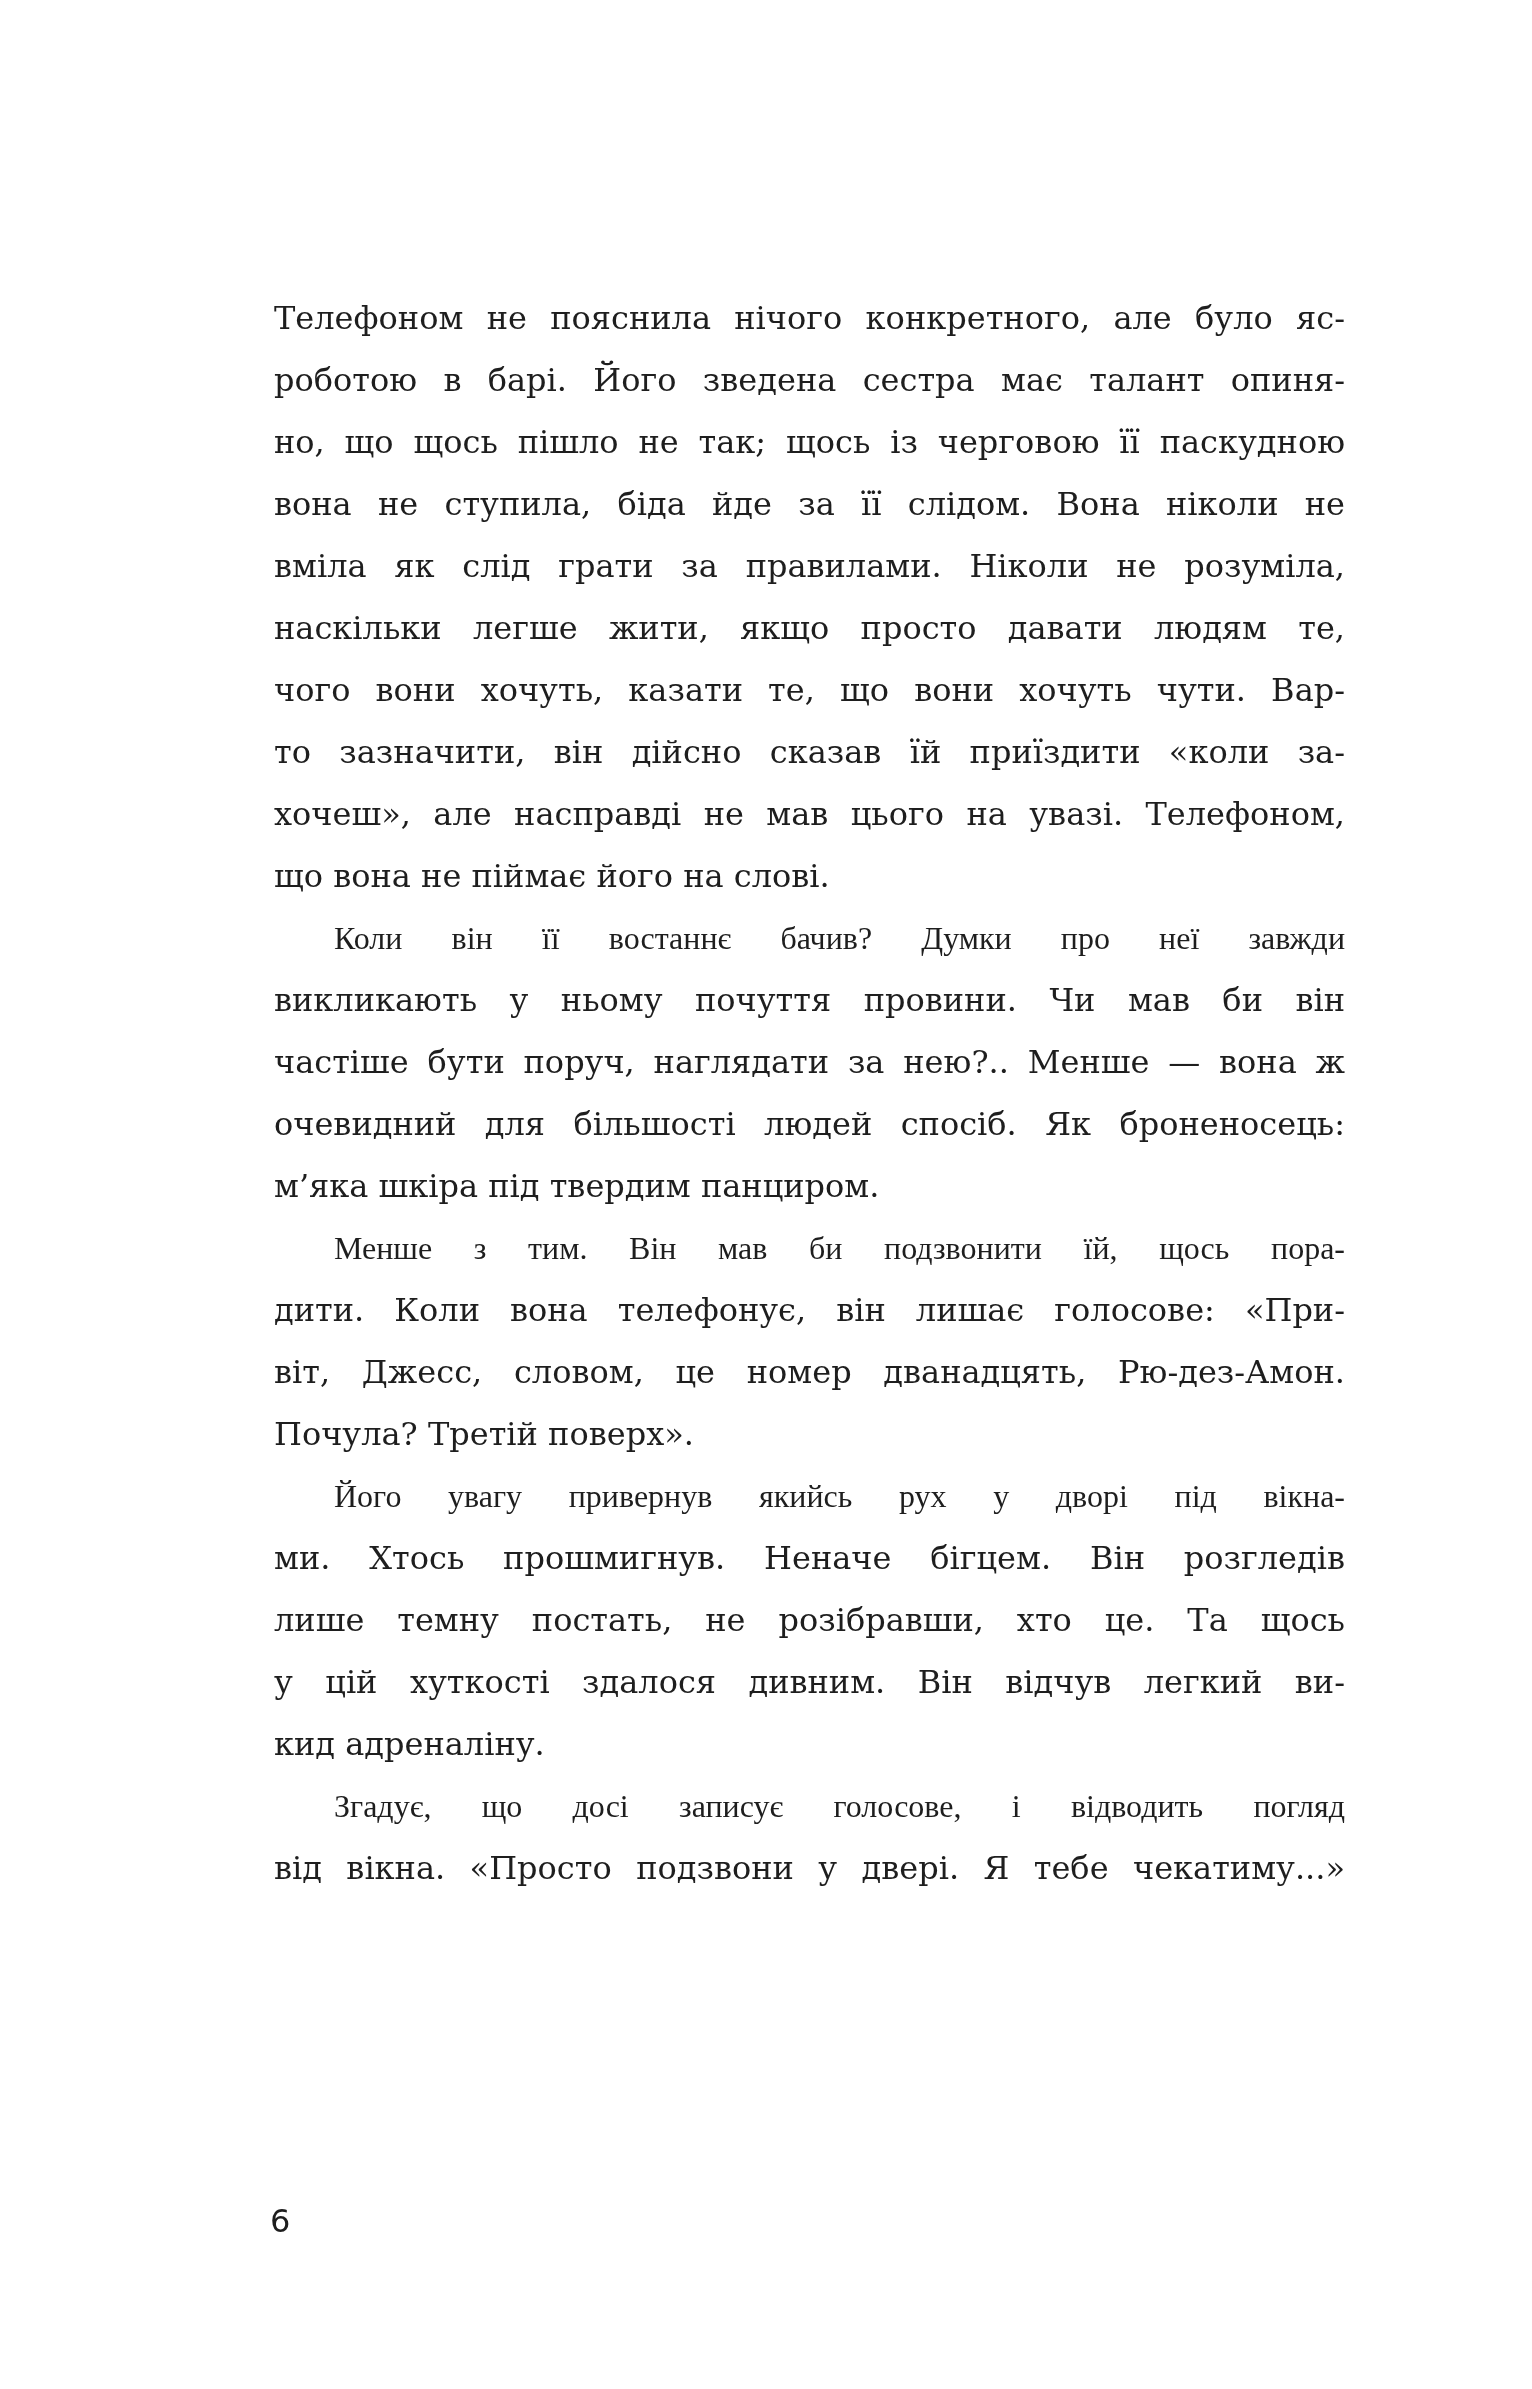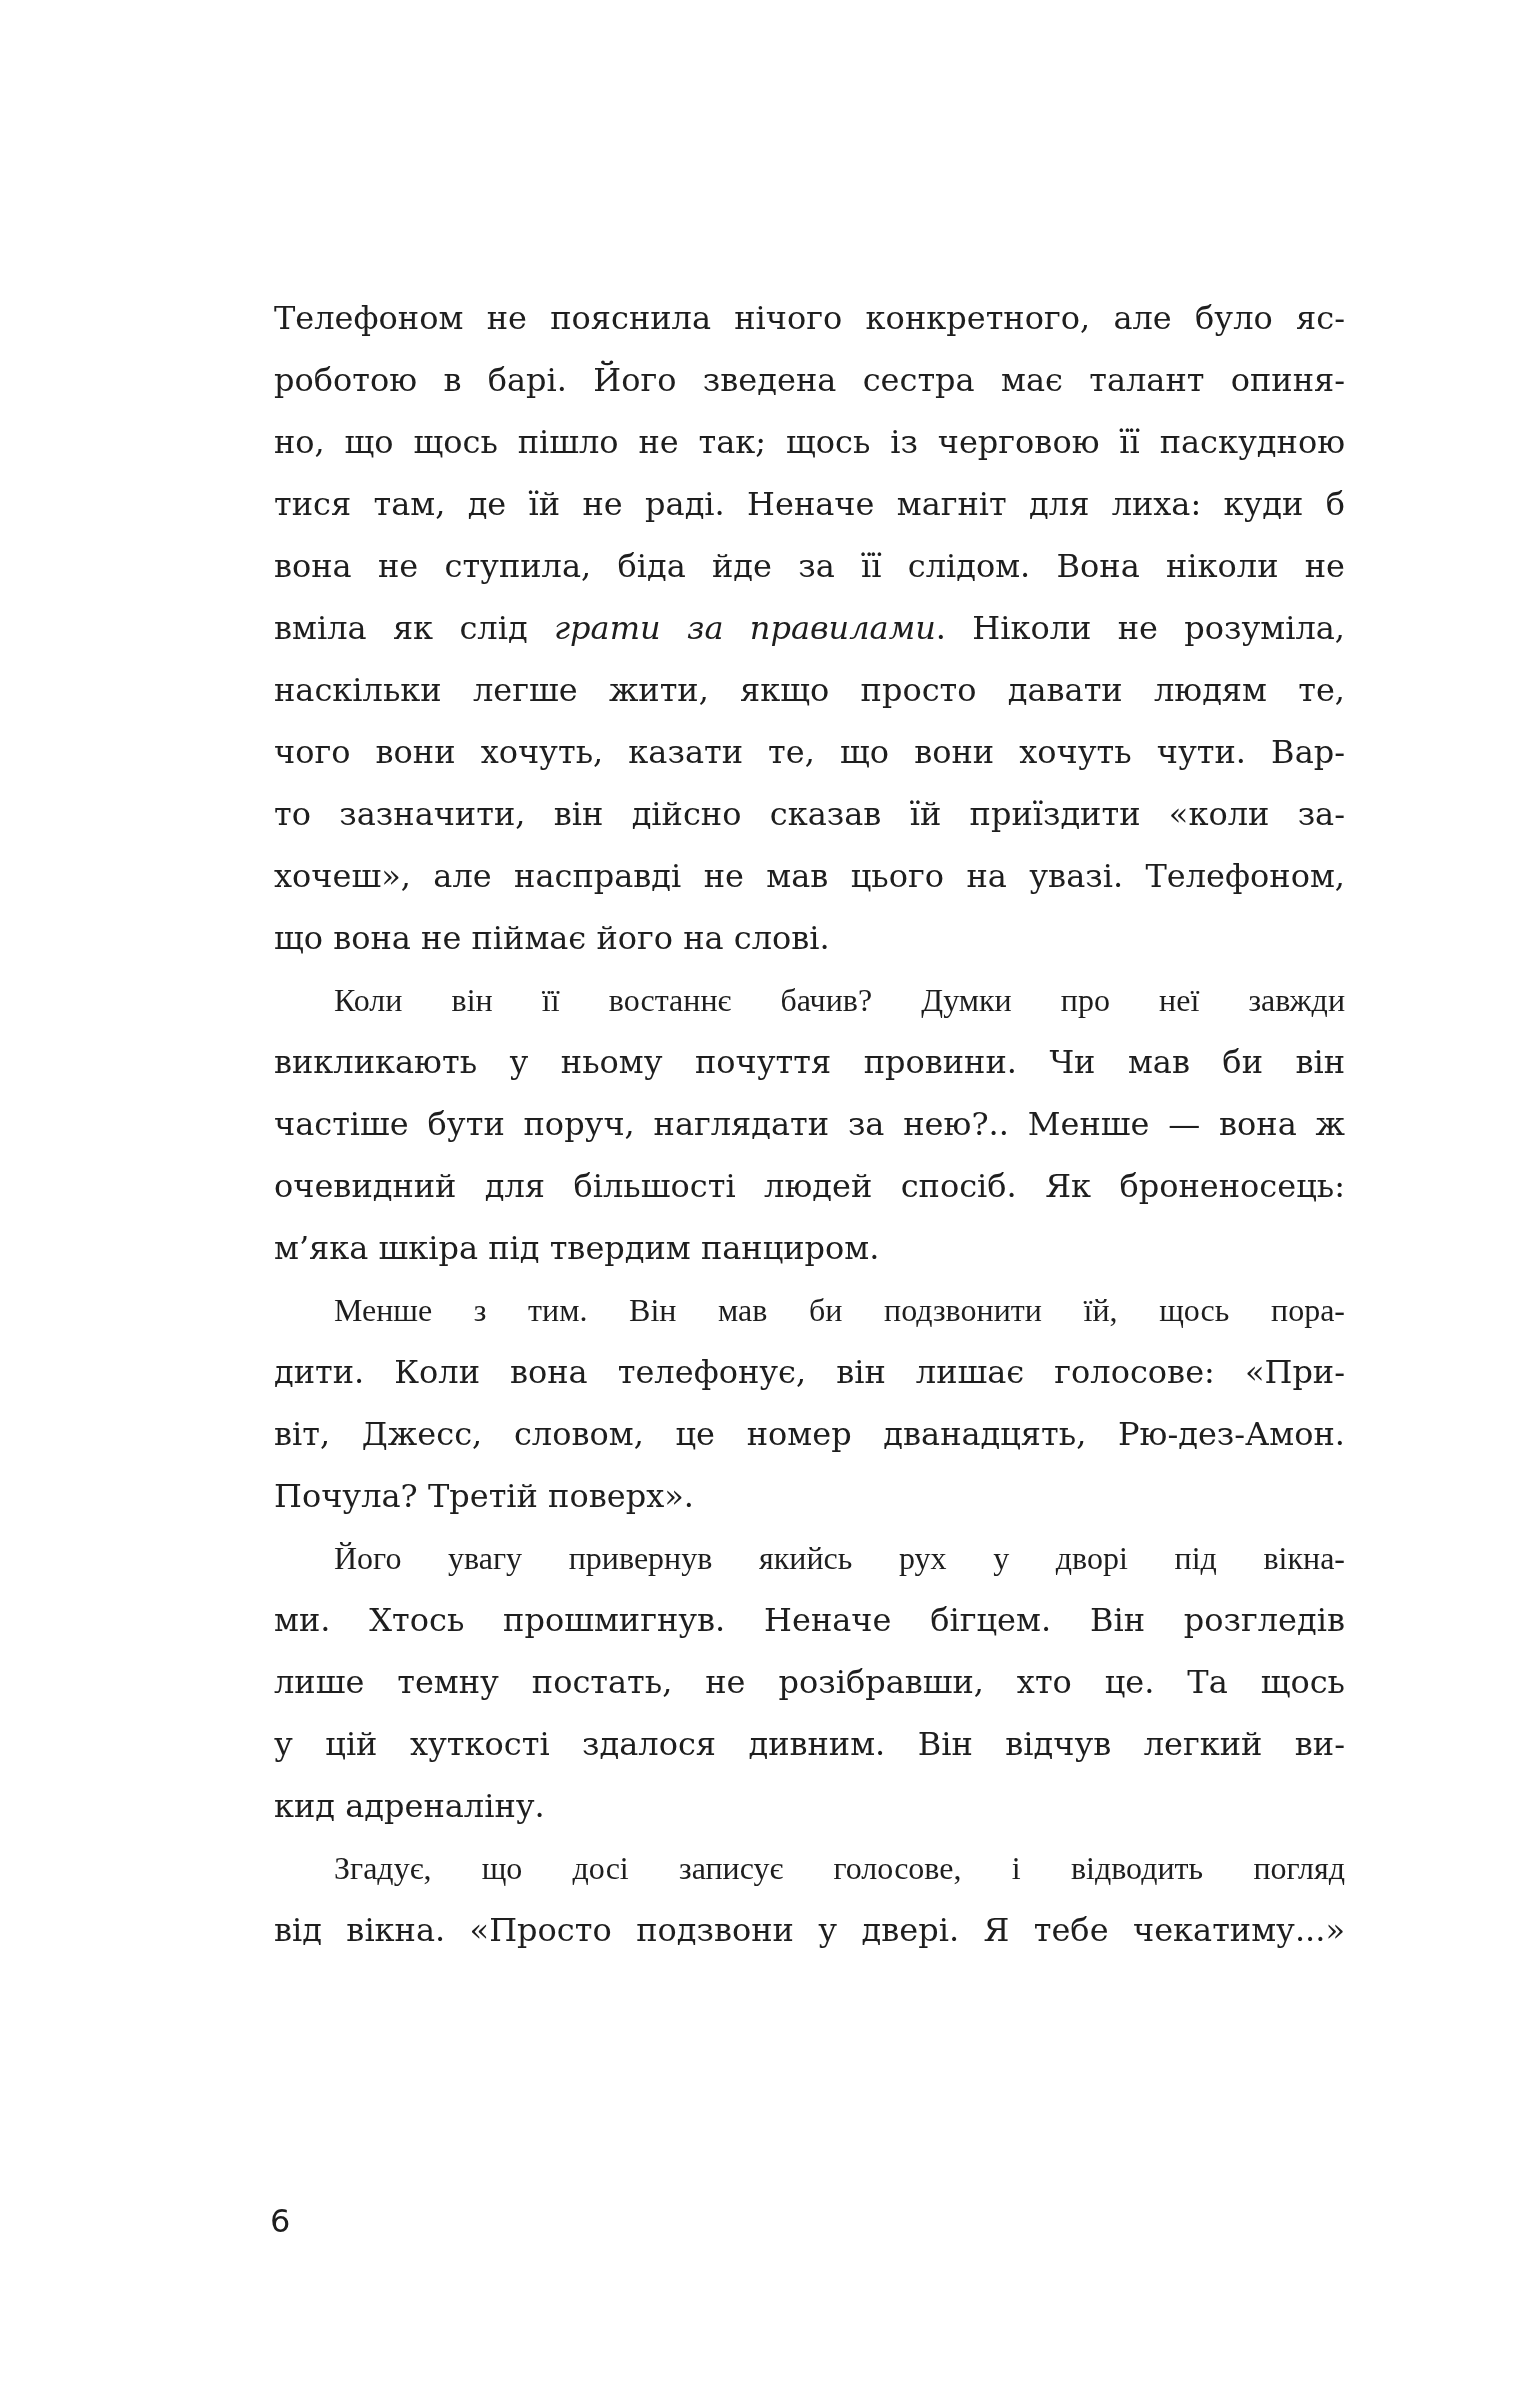--- a/index.html
+++ b/index.html
@@ -38,21 +38,20 @@
       height: 62px;
     }
     .line.last {
       text-align-last: left;
     }
     .line.indent {
       padding-left: 60px;
       font-family: Liberation Serif, serif;
     }
     .em {
-      font-style: italic;
     }
     .page-number {
       position: absolute;
       left: 270px;
       top: 2186px;
       font-family: "DejaVu Sans", "Liberation Sans", sans-serif;
       font-size: 32px;
       line-height: 38px;
       color: #1e1e1e;
     }
@@ -60,21 +59,20 @@
 </head>
 <body>
 
 <div class="page">
   <div class="text-block">
 
     <div>
       <span class="line">Телефоном не пояснила нічого конкретного, але було яс-</span>
       <span class="line">роботою в барі. Його зведена сестра має талант опиня-</span>
       <span class="line">но, що щось пішло не так; щось із черговою її паскудною</span>
-      <span class="line">тися там, де їй не раді. Неначе магніт для лиха: куди б</span>
       <span class="line">вона не ступила, біда йде за її слідом. Вона ніколи не</span>
       <span class="line"><span>вміла як слід </span><span class="em">грати за правилами</span><span>. Ніколи не розуміла,</span></span>
       <span class="line">наскільки легше жити, якщо просто давати людям те,</span>
       <span class="line">чого вони хочуть, казати те, що вони хочуть чути. Вар-</span>
       <span class="line">то зазначити, він дійсно сказав їй приїздити «коли за-</span>
       <span class="line">хочеш», але насправді не мав цього на увазі. Телефоном,</span>
       <span class="line last">що вона не піймає його на слові.</span>
     </div>
 
     <div>

